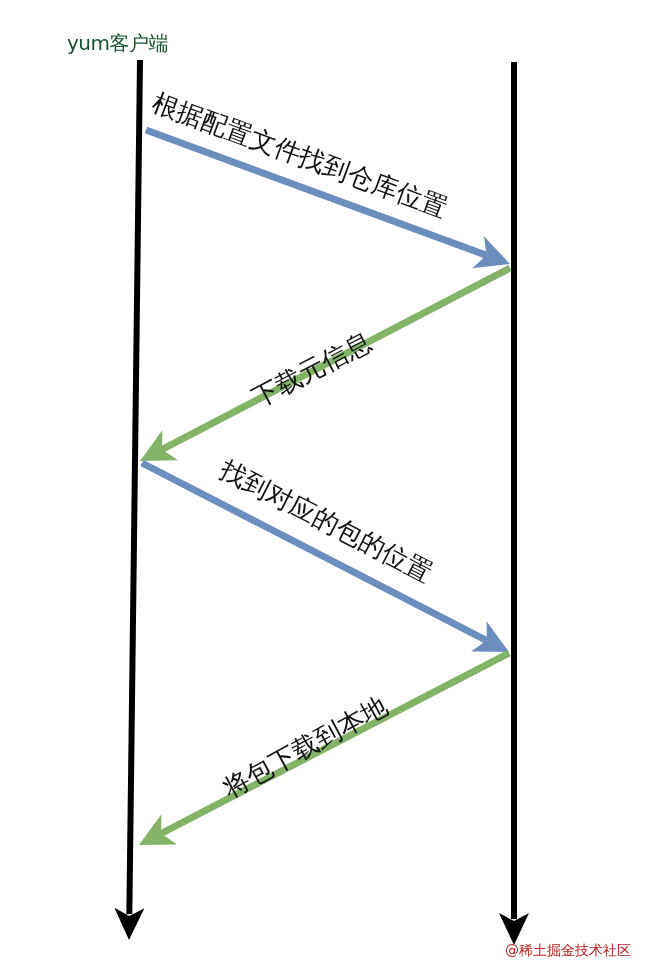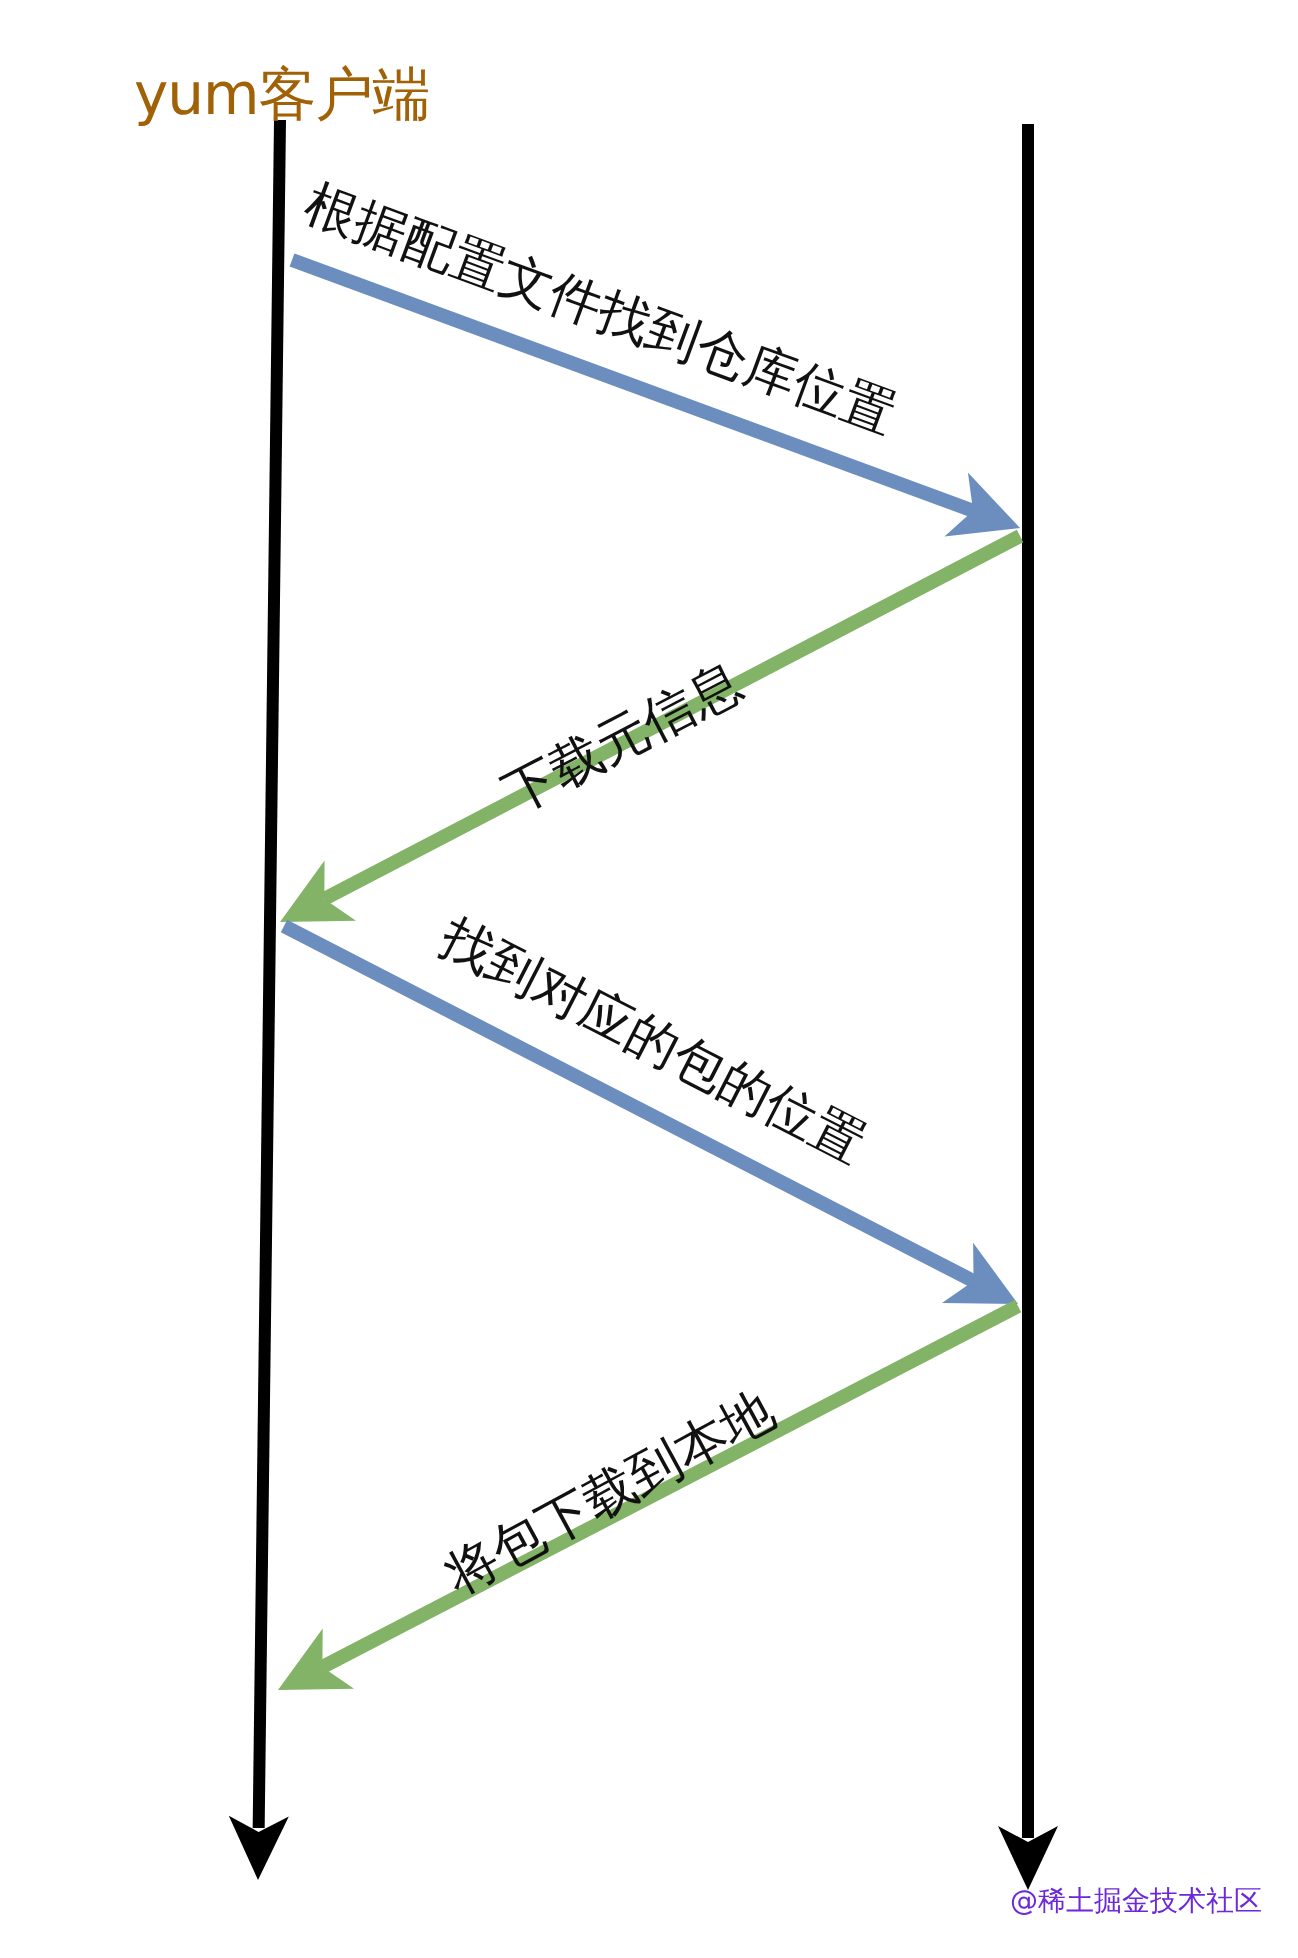--- a/index.html
+++ b/index.html
@@ -1,20 +1,20 @@
 <!DOCTYPE html>
 <html><head>
 <meta charset="utf-8">
 <style>
   html, body { margin: 0; padding: 0; background: #ffffff; }
   #canvas { position: relative; width: 649px; height: 979px; overflow: hidden; background: #ffffff; font-family: "DejaVu Sans", "Liberation Sans", sans-serif; }
   svg#diagram { position: absolute; left: 0; top: 0; }
-  .actor-label { position: absolute; font-size: 29px; color: #a16207; white-space: nowrap; line-height: 1; letter-spacing: -0.5px; }
+  .actor-label { position: absolute; font-size: 20px; color: #14532d; white-space: nowrap; line-height: 1; letter-spacing: -0.5px; }
   .msg-label { position: absolute; font-size: 26px; color: #111; white-space: nowrap; line-height: 1; transform-origin: 0 0; }
-  .watermark { position: absolute; font-size: 14px; color: #6d28d9; white-space: nowrap; text-align: right; }
+  .watermark { position: absolute; font-size: 14px; color: #b91c1c; white-space: nowrap; text-align: right; }
 </style>
 </head>
 <body>
 
 <div id="canvas">
   <svg id="diagram" width="649" height="979" viewBox="0 0 649 979">
     <defs>
       <marker id="lifeHead" markerWidth="6" markerHeight="6" refX="5" refY="3" orient="auto" markerUnits="strokeWidth">
         <path d="M0,0 L6,3 L0,6 L1.2,3 Z" fill="#000"></path>
       </marker>

